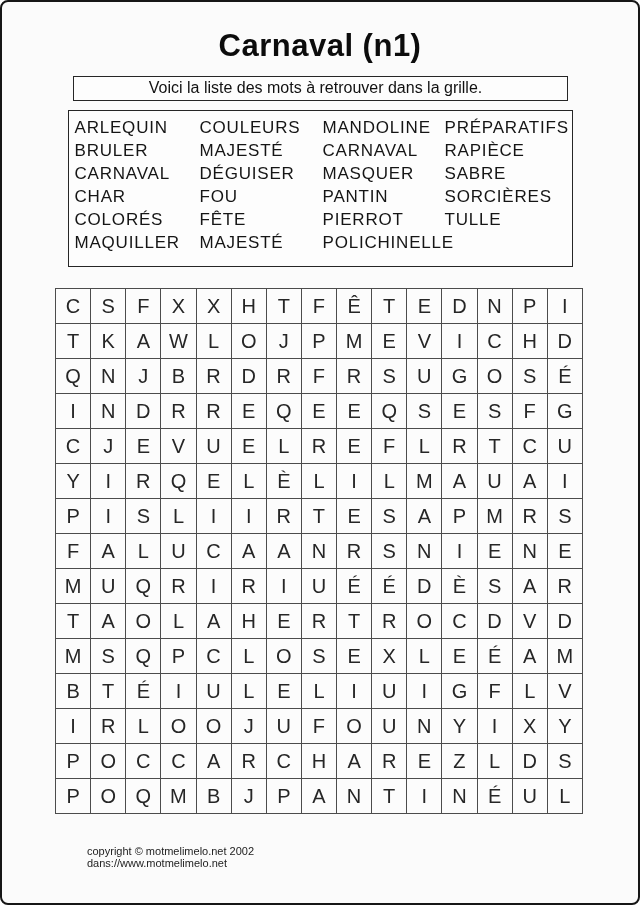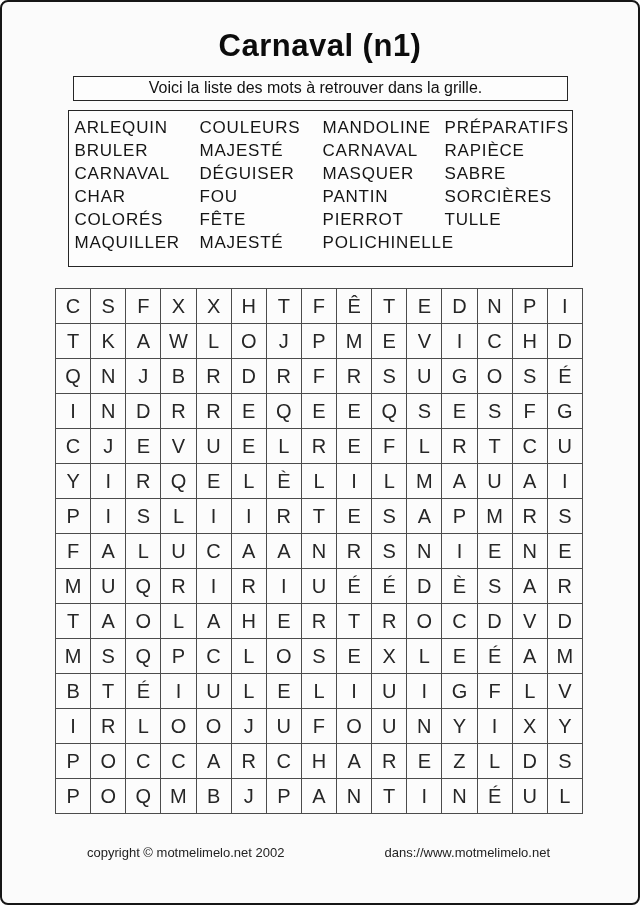--- a/index.html
+++ b/index.html
@@ -70,22 +70,23 @@
     padding: 0;
     cursor: pointer;
   }
   .footer {
     position: absolute;
     left: 0; right: 0;
     top: 843px;
     display: flex;
     justify-content: space-between;
     padding: 0 88px 0 85px;
-    font-size: 13px;
+    font-size: 11px;
     color: #222222;
+    flex-direction: column;
   }
 </style>
 </head>
 <body>
 
 <div class="page">
 
   <div class="title">Carnaval (n1)</div>
 
   <div class="instruction-box">

